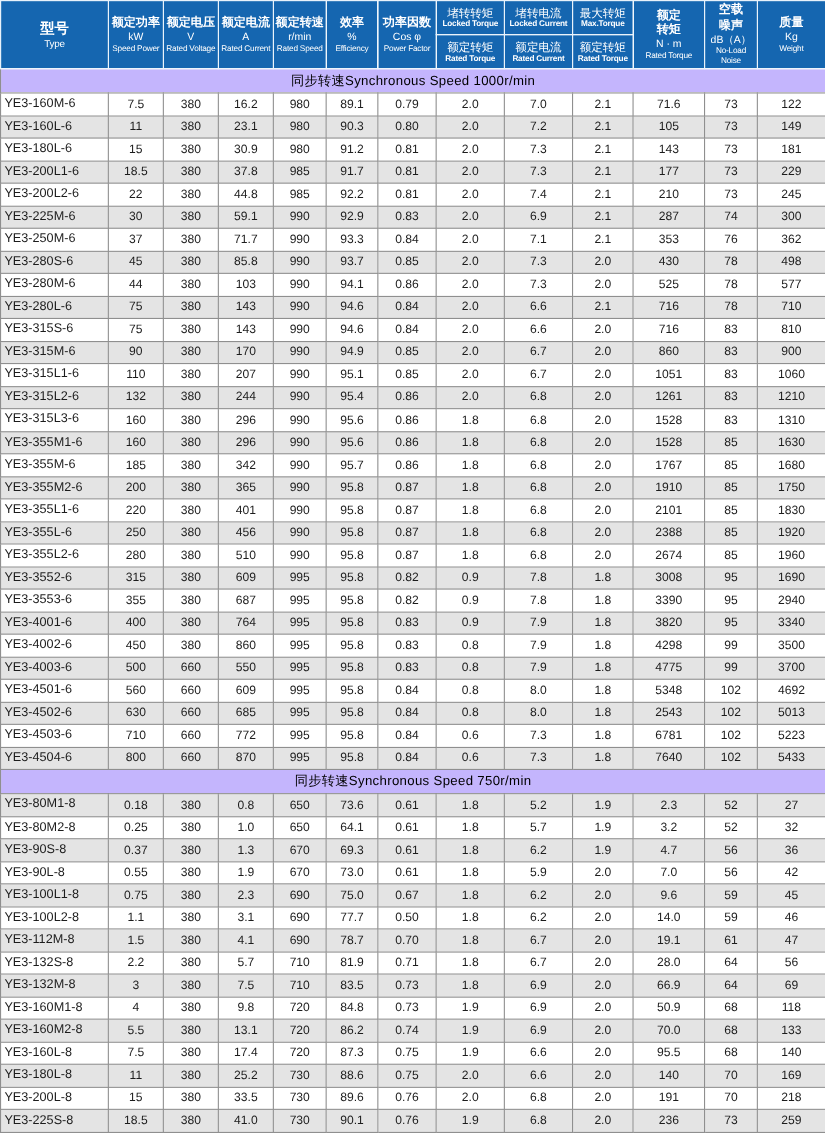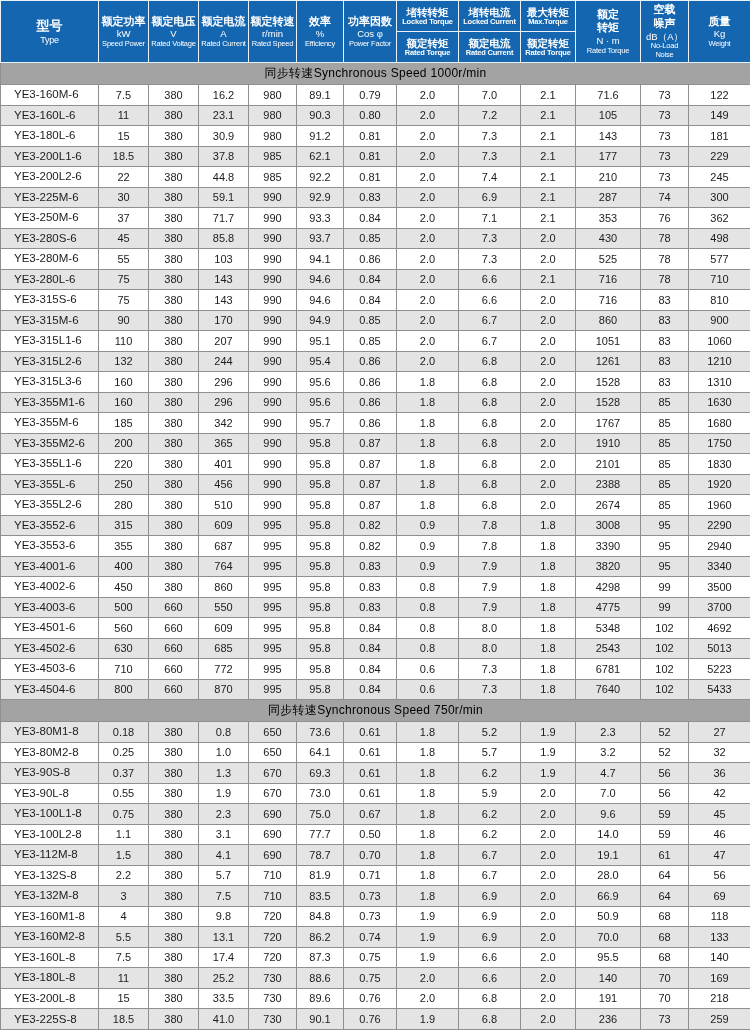--- a/index.html
+++ b/index.html
@@ -20,36 +20,36 @@
     background: #1566b0; color: #ffffff;
     border: 1px solid #e8f2fb;
     padding: 0; vertical-align: middle; text-align: center;
     font-weight: bold; overflow: hidden;
   }
   thead tr { height: 31px; }
   .zh   { font-size: 11px; font-weight: bold; line-height: 1.25; }
   .zh-big { font-size: 13px; font-weight: bold; line-height: 1.3; }
   .unit { font-size: 9.5px; font-weight: normal; line-height: 1.2; }
   .en   { font-size: 7.5px; font-weight: normal; line-height: 1.15; letter-spacing: -0.2px; }
-  .zh-half { font-size: 10.5px; font-weight: bold; line-height: 1.2; }
+  .zh-half { font-size: 10.5px; font-weight: normal; line-height: 1.2; }
   .en-half { font-size: 7.5px; font-weight: bold; line-height: 1.1; letter-spacing: -0.2px; }
   
   tbody td {
     border: 1px solid #8f8f8f;
     font-size: 11px; color: #1c1c1c;
     text-align: center; padding: 0; line-height: 1.1;
     background: #ffffff; overflow: hidden; white-space: nowrap;
   }
   tbody tr.stripe td { background: #e4e4e4; }
   tbody tr.section-row { height: 22px; }
   tbody tr.section-row td {
-    background: #a3a3a3; font-size: 12px; color: #000000;
+    background: #c4b5fd; font-size: 12px; color: #000000;
     letter-spacing: 0.3px;
   }
-  td.model-cell { text-align: left; padding-left: 13px; font-size: 11.5px; }
+  td.model-cell { text-align: left; padding-left: 3px; font-size: 11.5px; }
   
   .watermark {
     position: absolute; left: 480px; top: 942px;
     width: 268px; height: 86px;
     mix-blend-mode: multiply; opacity: 0.82;
     pointer-events: none;
   }
   .wm-logo { position: absolute; left: 2px; top: 14px; }
   .wm-en {
     position: absolute; left: 47px; top: 8px;
@@ -214,21 +214,21 @@
           <td class="value-cell">143</td>
           <td class="value-cell">73</td>
           <td class="value-cell">181</td>
         </tr>
         <tr class="data-row stripe">
           <td class="model-cell">YE3-200L1-6</td>
           <td class="value-cell">18.5</td>
           <td class="value-cell">380</td>
           <td class="value-cell">37.8</td>
           <td class="value-cell">985</td>
-          <td class="value-cell">62.1</td>
+          <td class="value-cell">91.7</td>
           <td class="value-cell">0.81</td>
           <td class="value-cell">2.0</td>
           <td class="value-cell">7.3</td>
           <td class="value-cell">2.1</td>
           <td class="value-cell">177</td>
           <td class="value-cell">73</td>
           <td class="value-cell">229</td>
         </tr>
         <tr class="data-row">
           <td class="model-cell">YE3-200L2-6</td>
@@ -285,21 +285,21 @@
           <td class="value-cell">0.85</td>
           <td class="value-cell">2.0</td>
           <td class="value-cell">7.3</td>
           <td class="value-cell">2.0</td>
           <td class="value-cell">430</td>
           <td class="value-cell">78</td>
           <td class="value-cell">498</td>
         </tr>
         <tr class="data-row">
           <td class="model-cell">YE3-280M-6</td>
-          <td class="value-cell">55</td>
+          <td class="value-cell">44</td>
           <td class="value-cell">380</td>
           <td class="value-cell">103</td>
           <td class="value-cell">990</td>
           <td class="value-cell">94.1</td>
           <td class="value-cell">0.86</td>
           <td class="value-cell">2.0</td>
           <td class="value-cell">7.3</td>
           <td class="value-cell">2.0</td>
           <td class="value-cell">525</td>
           <td class="value-cell">78</td>
@@ -491,21 +491,21 @@
           <td class="value-cell">380</td>
           <td class="value-cell">609</td>
           <td class="value-cell">995</td>
           <td class="value-cell">95.8</td>
           <td class="value-cell">0.82</td>
           <td class="value-cell">0.9</td>
           <td class="value-cell">7.8</td>
           <td class="value-cell">1.8</td>
           <td class="value-cell">3008</td>
           <td class="value-cell">95</td>
-          <td class="value-cell">2290</td>
+          <td class="value-cell">1690</td>
         </tr>
         <tr class="data-row">
           <td class="model-cell">YE3-3553-6</td>
           <td class="value-cell">355</td>
           <td class="value-cell">380</td>
           <td class="value-cell">687</td>
           <td class="value-cell">995</td>
           <td class="value-cell">95.8</td>
           <td class="value-cell">0.82</td>
           <td class="value-cell">0.9</td>

